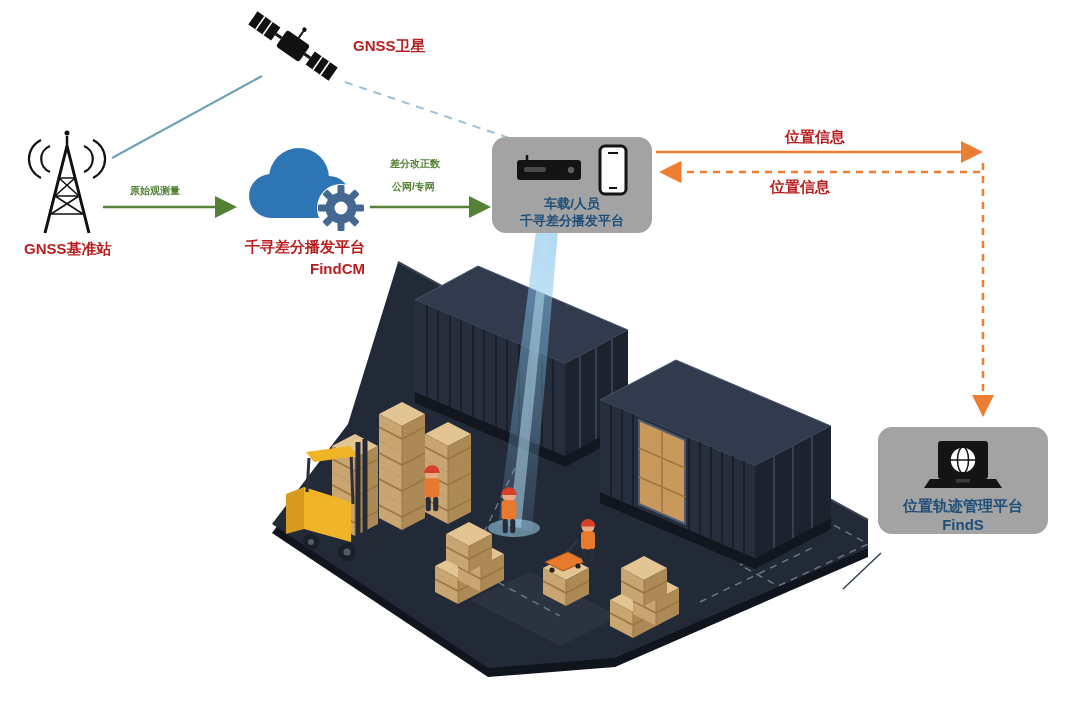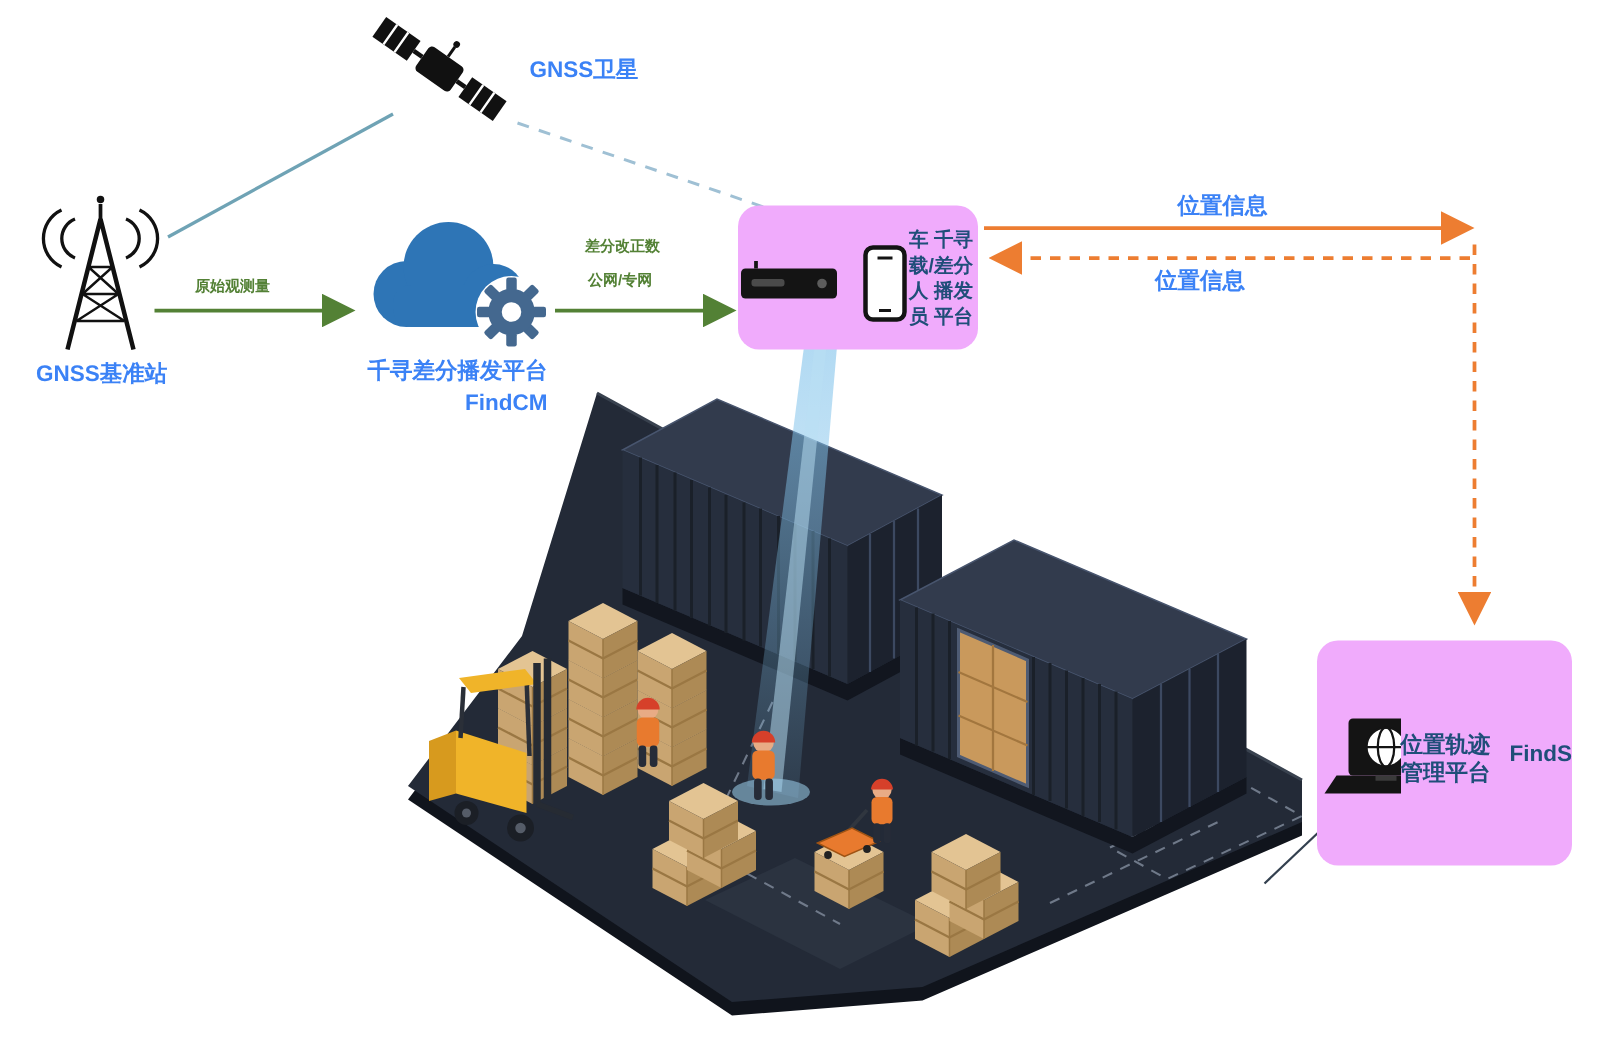--- a/index.html
+++ b/index.html
@@ -1,23 +1,23 @@
 <!DOCTYPE html>
 <html><head>
 <meta charset="utf-8">
 <style>
   * { margin:0; padding:0; box-sizing:border-box; }
   html,body { width:1080px; height:701px; background:#ffffff; }
   body { font-family:"Liberation Sans","DejaVu Sans",sans-serif; }
   .canvas { position:relative; width:1080px; height:701px; background:#ffffff; overflow:hidden; }
   .scene-svg { position:absolute; left:0; top:0; }
-  .lbl { position:absolute; color:#3b82f6; font-size:15px; font-weight:700; white-space:nowrap; }
+  .lbl { position:absolute; color:#b91c1c; font-size:15px; font-weight:700; white-space:nowrap; }
   .lbl.ctr { text-align:right; }
   .lbl.green { color:#538135; font-size:10px; }
-  .panel { position:absolute; background:#f0abfc; border-radius:14px; display:flex; flex-direction:row; align-items:center; }
+  .panel { position:absolute; background:#a3a3a3; border-radius:14px; display:flex; flex-direction:column; align-items:center; }
   .panel .pl { color:#1F4E79; font-weight:700; line-height:17px; font-size:13px; }
   .panel.finds .pl { font-size:15px; line-height:19px; }
   .icon-row { display:flex; align-items:center; gap:12px; margin-top:8px; height:50px; }
 </style>
 </head>
 <body>
 
 <div class="canvas">
 
   <svg class="scene-svg" width="1080" height="701" viewBox="0 0 1080 701">
@@ -207,21 +207,21 @@
       <svg width="32" height="52">
         <rect x="3" y="2" width="26" height="48" rx="5" fill="#FFFFFF" stroke="#141414" stroke-width="3"></rect>
         <line x1="11" y1="9" x2="21" y2="9" stroke="#141414" stroke-width="2"></line>
         <line x1="12" y1="44" x2="20" y2="44" stroke="#141414" stroke-width="2"></line>
       </svg>
     </div>
     <div class="pl">车载/人员</div>
     <div class="pl">千寻差分播发平台</div>
   </div>
 
-  <div class="panel finds" style="left:878px; top:427px; width:170px; height:150px;">
+  <div class="panel finds" style="left:878px; top:427px; width:170px; height:107px;">
     <svg width="92" height="62" style="margin-top:12px;">
       <rect x="21" y="2" width="50" height="38" rx="3" fill="#141414"></rect>
       <circle cx="46" cy="21" r="13" fill="#FFFFFF" stroke="#141414" stroke-width="1.5"></circle>
       <ellipse cx="46" cy="21" rx="5.5" ry="13" fill="none" stroke="#141414" stroke-width="1.5"></ellipse>
       <line x1="33" y1="21" x2="59" y2="21" stroke="#141414" stroke-width="1.5"></line>
       <polygon points="13,40 79,40 87,52 5,52" fill="#141414"></polygon>
       <rect x="39" y="40" width="14" height="3.5" fill="#3A3A3A"></rect>
     </svg>
     <div class="pl" style="margin-top:8px;">位置轨迹管理平台</div>
     <div class="pl">FindS</div>

